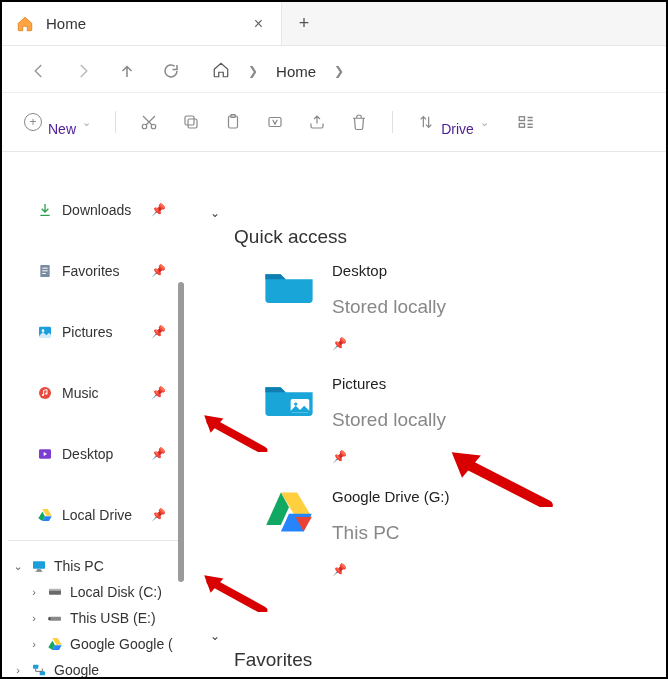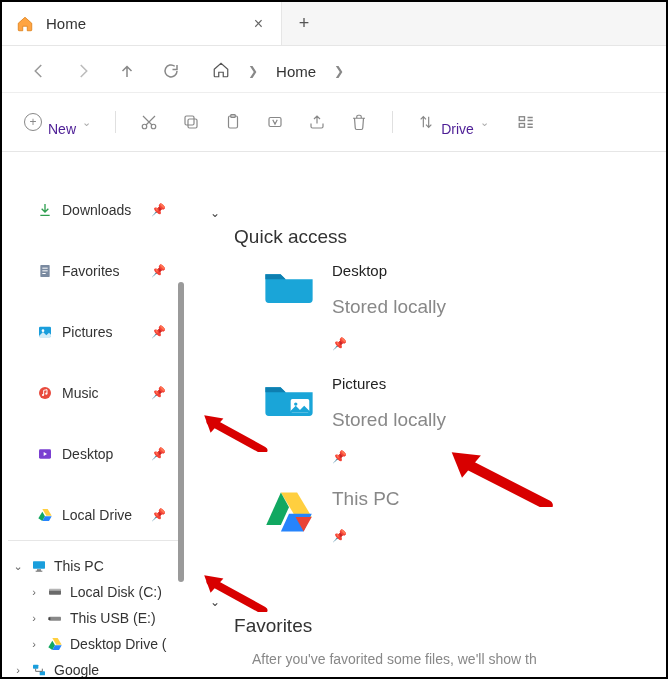--- a/index.html
+++ b/index.html
@@ -432,21 +432,21 @@
     </div>
     <div class="sb-tree child">
       <span class="tw">›</span>
       <span class="ico">
           <svg viewBox="0 0 24 24" width="16" height="16">
             <path d="M8 3h8l6 10h-8z" fill="#ffcf3f"></path>
             <path d="M2 17l6-10 4 7-4 7z" fill="#11a861"></path>
             <path d="M8 21l4-7h10l-4 7z" fill="#2684fc"></path>
           </svg>
         </span>
-      <span>Desktop Drive (</span>
+      <span>Google Google (</span>
     </div>
     <div class="sb-tree">
       <span class="tw">›</span>
       <span class="ico">
           <svg viewBox="0 0 24 24" width="16" height="16">
             <rect x="3" y="4" width="8" height="6" rx="1" fill="#1a9edc"></rect>
             <rect x="13" y="14" width="8" height="6" rx="1" fill="#1a9edc"></rect>
             <path d="M7 10v4h10v-4" stroke="#666" stroke-width="1.4" fill="none"></path>
           </svg>
         </span>
@@ -497,20 +497,21 @@
     <div class="grid-item">
       <span class="big-icon">
         <svg viewBox="0 0 64 56" width="52" height="46">
           <path d="M22 4h20l18 30H40z" fill="#ffcf3f"></path>
           <path d="M4 44 22 4l10 18-10 22z" fill="#11a861"></path>
           <path d="M22 52l10-22h28L50 52z" fill="#2684fc"></path>
           <path d="M40 34h20l-10 18z" fill="#ea4335"></path>
         </svg>
       </span>
       <div class="txt">
+        <span class="name">Google Drive (G:)</span>
         <span class="sub">This PC</span>
         <span class="small-pin">📌</span>
       </div>
     </div>
 
     <div class="section-header" style="margin-top:12px">
       <span class="arrow">⌄</span>
       <span class="title">Favorites</span>
     </div>
     <div class="fav-empty">After you've favorited some files, we'll show th</div>

